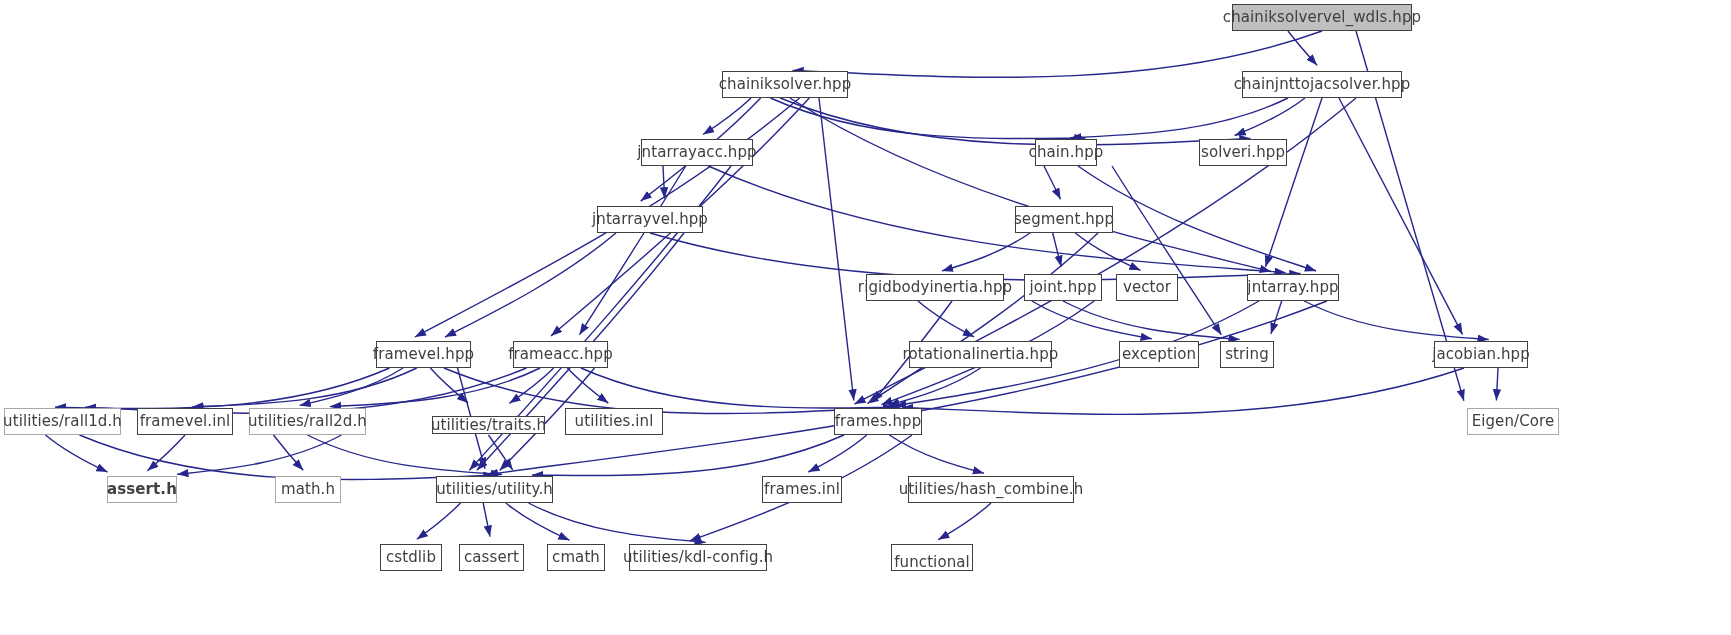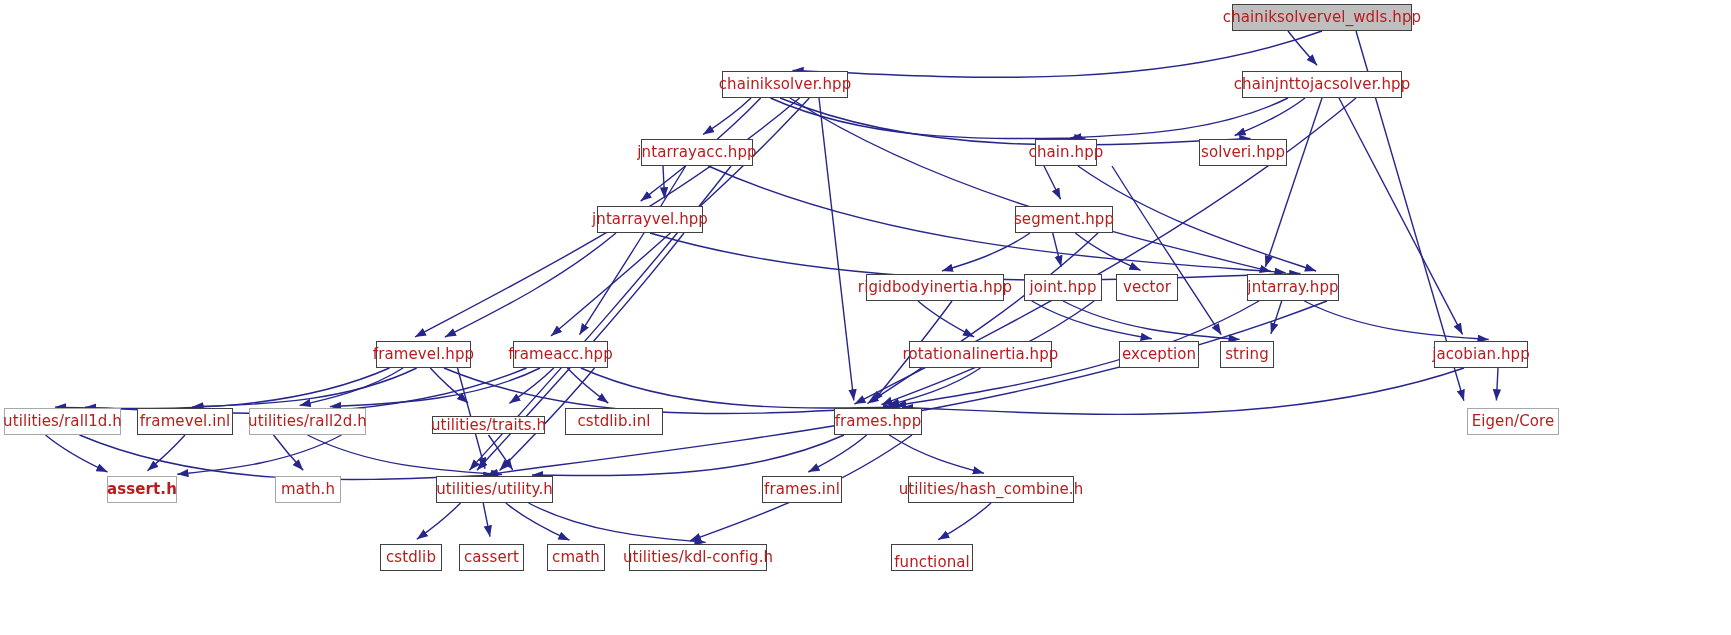--- a/index.html
+++ b/index.html
@@ -21,21 +21,21 @@
     top: 0;
     width: 1731px;
     height: 635px;
     pointer-events: none;
   }
   .node {
     position: absolute;
     box-sizing: border-box;
     border: 1px solid #404040;
     background: #ffffff;
-    color: #b91c1c;
+    color: #404040;
     font-size: 15px;
     line-height: 1;
     display: flex;
     align-items: center;
     justify-content: center;
     white-space: nowrap;
     height: 27px;
     padding: 0 9px;
     letter-spacing: 0.1px;
   }
@@ -195,21 +195,21 @@
       <div class="node" style="left: 137px; top: 408px; width: 96px; height: 27px;">
         <span class="node-label">framevel.inl</span>
       </div>
       <div class="node sys" style="left: 249px; top: 408px; width: 117px; height: 27px;">
         <span class="node-label">utilities/rall2d.h</span>
       </div>
       <div class="node" style="left: 432px; top: 416px; width: 113px; height: 18px;">
         <span class="node-label">utilities/traits.h</span>
       </div>
       <div class="node" style="left: 565px; top: 408px; width: 98px; height: 27px;">
-        <span class="node-label">cstdlib.inl</span>
+        <span class="node-label">utilities.inl</span>
       </div>
       <div class="node" style="left: 834px; top: 408px; width: 88px; height: 27px;">
         <span class="node-label">frames.hpp</span>
       </div>
       <div class="node sys" style="left: 1435px; top: 408px; width: 92px; height: 27px; margin-left: 32px;">
         <span class="node-label">Eigen/Core</span>
       </div>
       <div class="node sys" style="left: 107px; top: 476px; width: 70px; height: 27px; font-weight: bold;">
         <span class="node-label">assert.h</span>
       </div>

